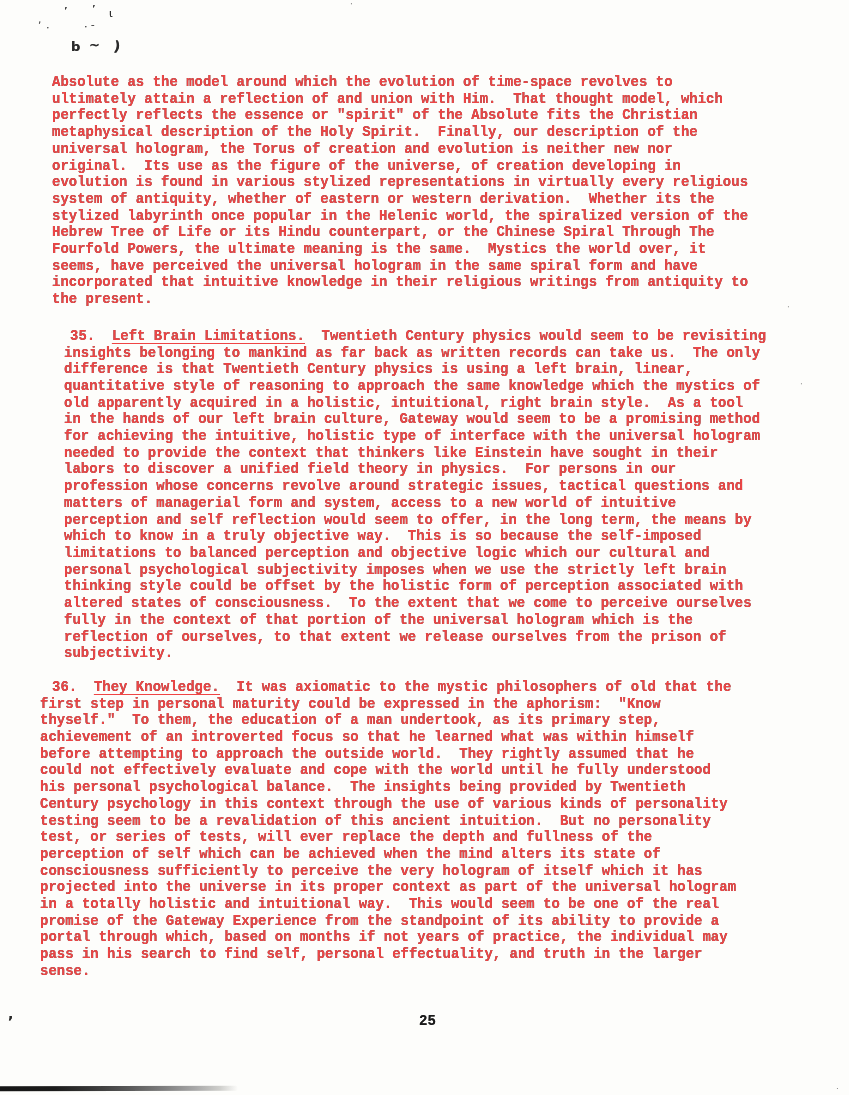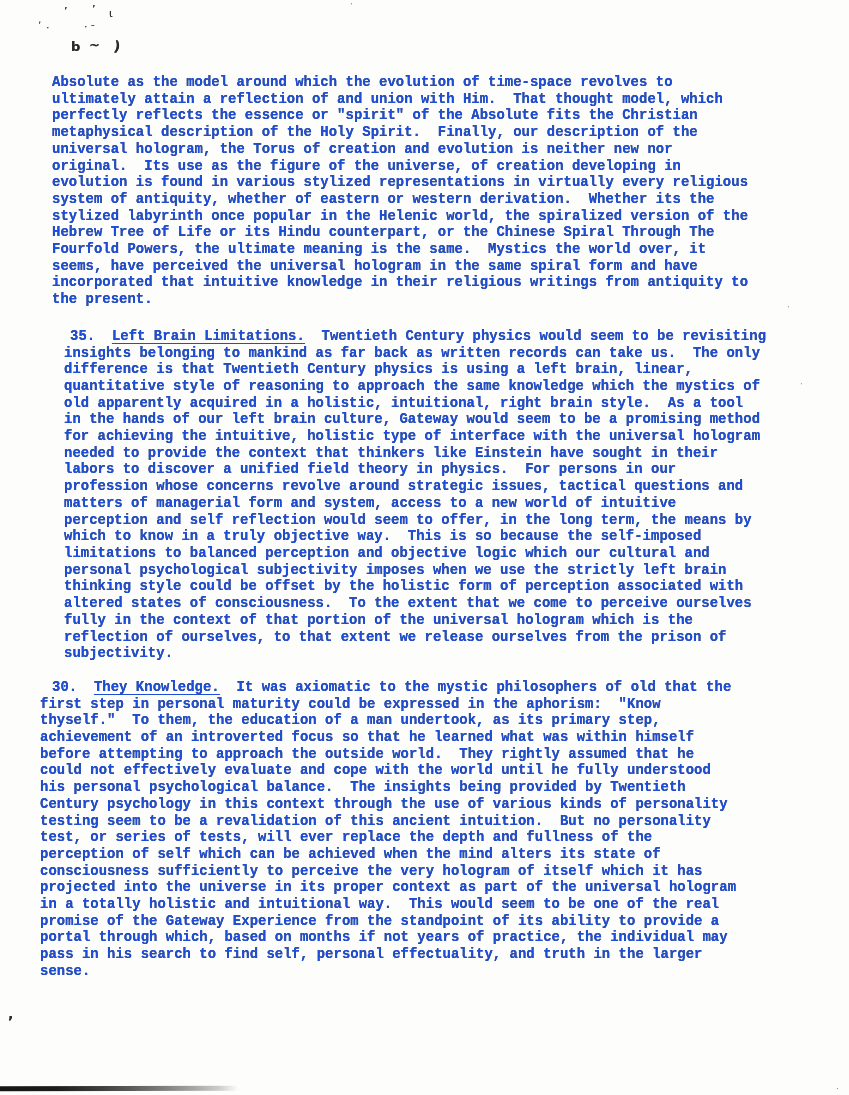--- a/index.html
+++ b/index.html
@@ -10,21 +10,21 @@
     overflow: hidden;
   }
   .page {
     position: relative;
     width: 849px; height: 1095px;
     background: #fdfdfb;
   }
   .text-column {
     position: absolute;
     top: 0; left: 0; right: 0;
-    color: #1d4ed8;
+    color: #ef4444;
     font-size: 13.9px;
     font-weight: 700;
     line-height: 16.7px;
     letter-spacing: 0.05px;
     text-shadow: 0 0 0.5px rgba(25,25,25,0.8);
   }
   .para {
     margin: 0;
     white-space: pre-wrap;
   }
@@ -117,41 +117,42 @@
 perception and self reflection would seem to offer, in the long term, the means by
 which to know in a truly objective way.  This is so because the self-imposed
 limitations to balanced perception and objective logic which our cultural and
 personal psychological subjectivity imposes when we use the strictly left brain
 thinking style could be offset by the holistic form of perception associated with
 altered states of consciousness.  To the extent that we come to perceive ourselves
 fully in the context of that portion of the universal hologram which is the
 reflection of ourselves, to that extent we release ourselves from the prison of
 subjectivity.</span></p>
 
-    <p class="para para-36"><span>30.  </span><span class="section-heading">They Knowledge.</span><span>  It was axiomatic to the mystic philosophers of old that the
+    <p class="para para-36"><span>36.  </span><span class="section-heading">They Knowledge.</span><span>  It was axiomatic to the mystic philosophers of old that the
 first step in personal maturity could be expressed in the aphorism:  "Know
 thyself."  To them, the education of a man undertook, as its primary step,
 achievement of an introverted focus so that he learned what was within himself
 before attempting to approach the outside world.  They rightly assumed that he
 could not effectively evaluate and cope with the world until he fully understood
 his personal psychological balance.  The insights being provided by Twentieth
 Century psychology in this context through the use of various kinds of personality
 testing seem to be a revalidation of this ancient intuition.  But no personality
 test, or series of tests, will ever replace the depth and fullness of the
 perception of self which can be achieved when the mind alters its state of
 consciousness sufficiently to perceive the very hologram of itself which it has
 projected into the universe in its proper context as part of the universal hologram
 in a totally holistic and intuitional way.  This would seem to be one of the real
 promise of the Gateway Experience from the standpoint of its ability to provide a
 portal through which, based on months if not years of practice, the individual may
 pass in his search to find self, personal effectuality, and truth in the larger
 sense.</span></p>
 
   </div>
 
+  <div class="page-number">25</div>
 
   <span class="mark" style="left:8px; top:1014px; font-size:14px; font-weight:700;">’</span>
 
   <span class="mark" style="left:836px; top:1082px; font-size:9px; opacity:.5;">.</span>
 
   <div class="scan-bar"></div>
 
 </div>
 
 </body></html>

